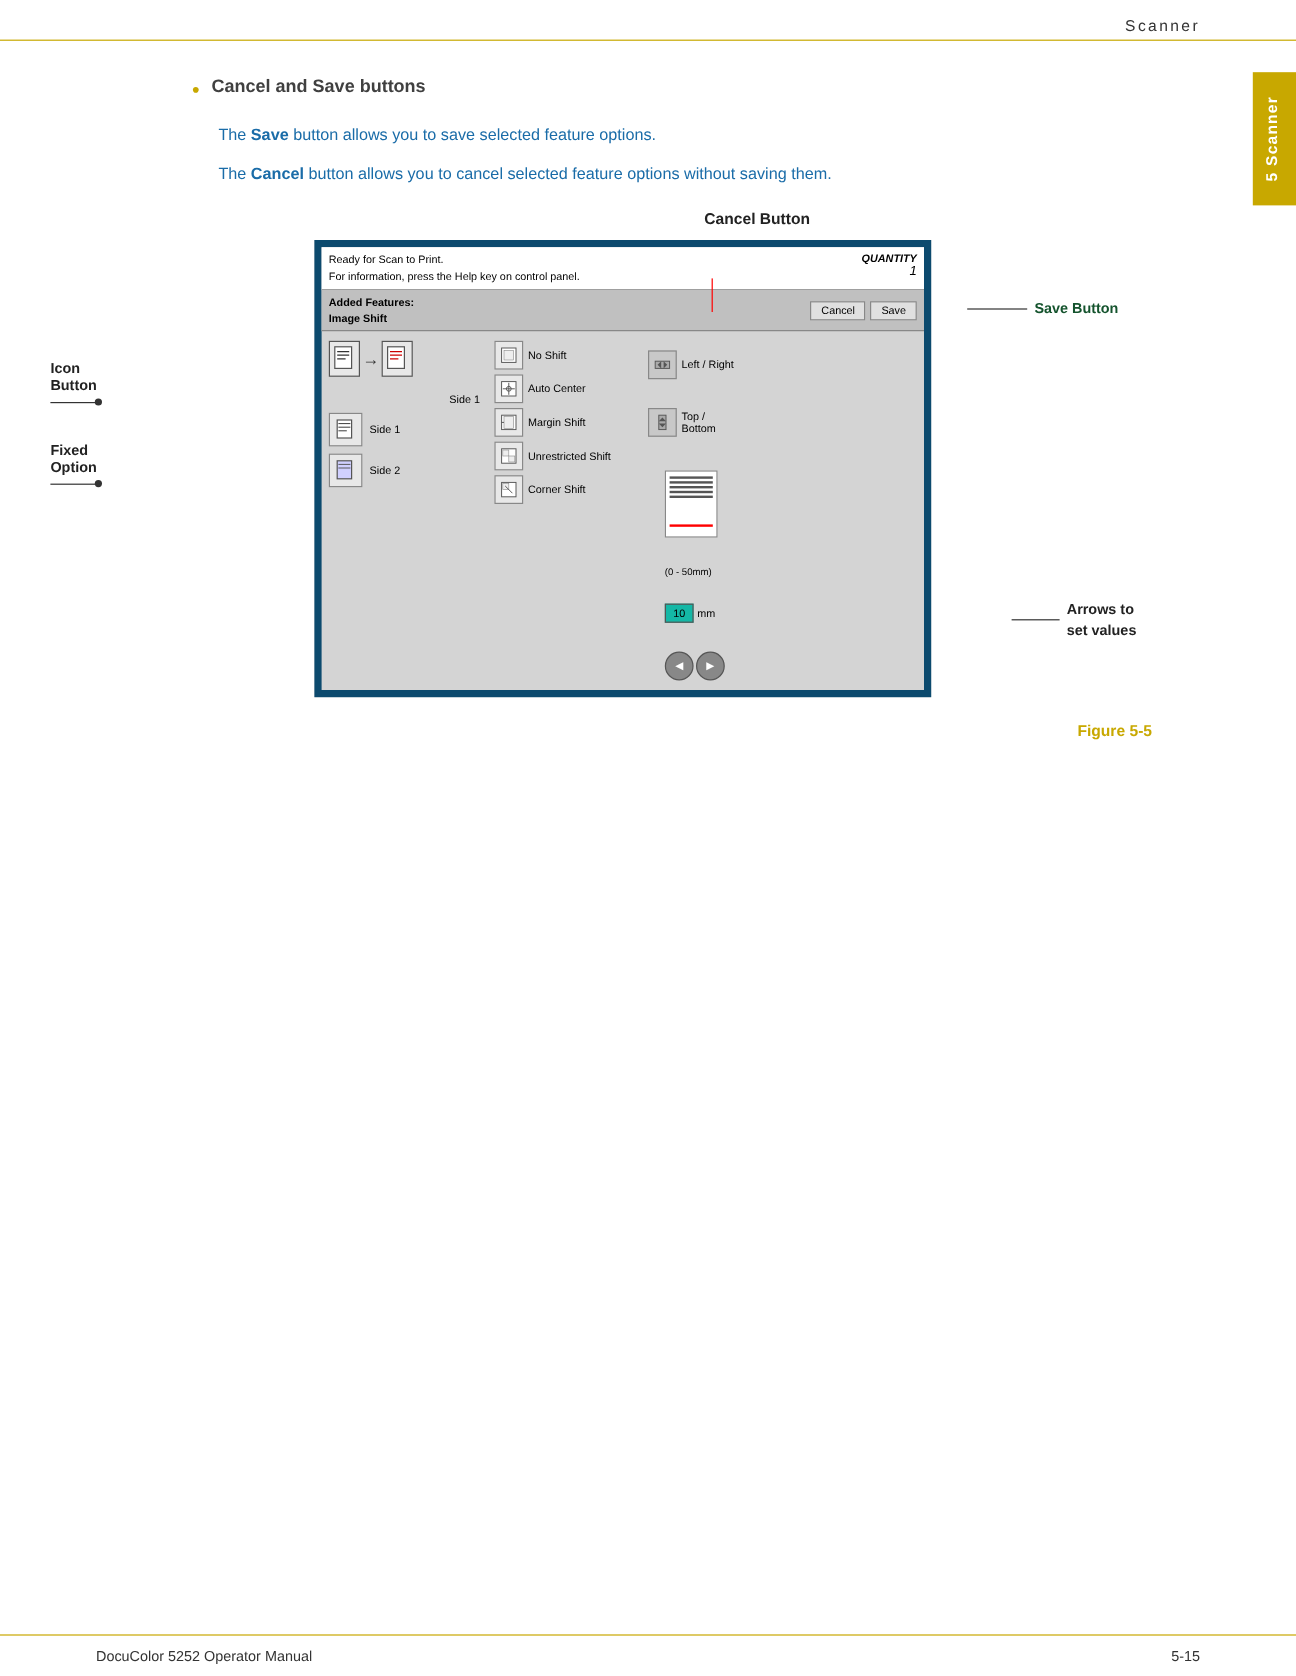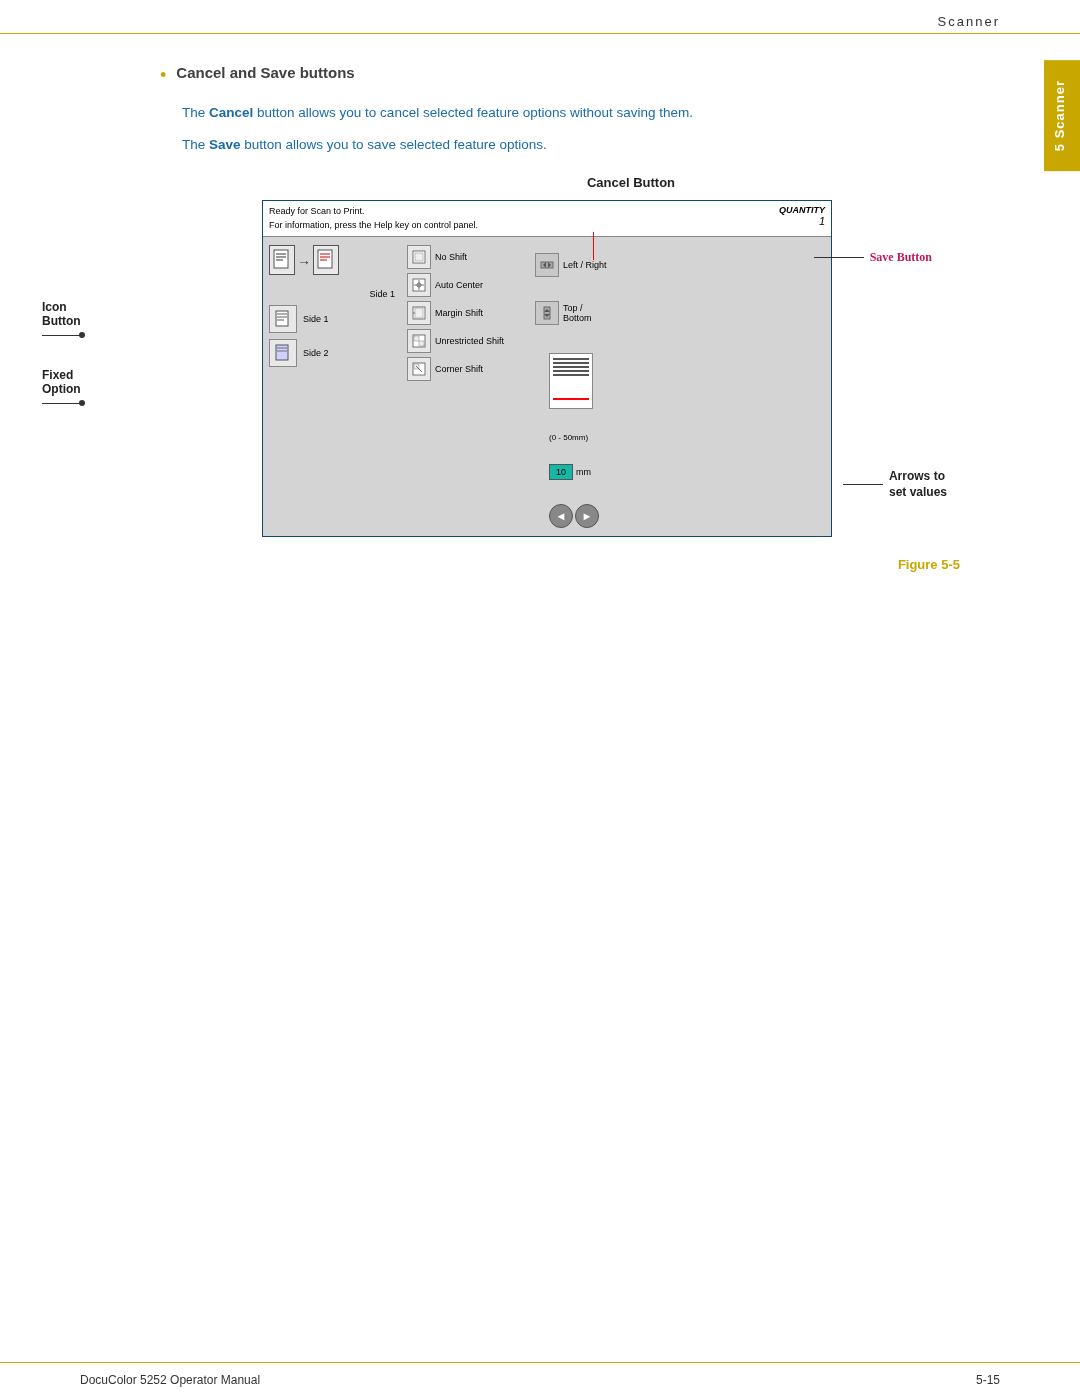--- a/index.html
+++ b/index.html
@@ -102,23 +102,23 @@
 
     
     .screen-diagram {
       position: relative;
       margin-left: 80px;
       width: 510px;
     }
 
     
     .scanner-ui {
-      border: 1px solid #0c4a6e;
+      border: 6px solid #0c4a6e;
       background: #d4d4d4;
-      width: 570px;
+      width: 514px;
       font-size: 10px;
     }
 
     .scanner-top-bar {
       background: #fff;
       border-bottom: 1px solid #888;
       display: flex;
       justify-content: space-between;
       align-items: flex-start;
       padding: 4px 6px;
@@ -386,24 +386,24 @@
 
 <div class="main-content">
 
   <div class="bullet-heading">
     <span class="bullet-dot">•</span>
     <span class="bullet-title">Cancel and Save buttons</span>
   </div>
 
   <div class="description-block">
     <p class="desc-text">
-      The <strong class="bold-word">Cancel</strong> button allows you to cancel selected feature options without saving them.
+      The <strong class="bold-word">Save</strong> button allows you to save selected feature options.
     </p>
     <p class="desc-text">
-      The <strong class="bold-word">Save</strong> button allows you to save selected feature options.
+      The <strong class="bold-word">Cancel</strong> button allows you to cancel selected feature options without saving them.
     </p>
   </div>
 
   <div class="diagram-area">
 
     
     <div class="cancel-button-label">Cancel Button</div>
 
     
     <div style="position:relative; display:inline-block; margin-top:6px;">
@@ -438,20 +438,30 @@
               <div>For information, press the Help key on control panel.</div>
             </div>
             <div class="scanner-top-right">
               <div class="quantity-label">QUANTITY</div>
               <div class="quantity-value">1</div>
             </div>
           </div>
 
           <div class="cancel-indicator-line"></div>
 
+          <div class="scanner-features-bar">
+            <div class="features-left">
+              <div>Added Features:</div>
+              <div>Image Shift</div>
+            </div>
+            <div class="features-buttons">
+              <button class="feat-btn">Cancel</button>
+              <button class="feat-btn">Save</button>
+            </div>
+          </div>
 
           <div class="scanner-body">
 
             <div class="scanner-left-col">
 
               <div class="big-icon-area">
                 <div style="display:flex; gap:2px; align-items:center;">
 
                   <div style="width:26px; height:30px; border:1px solid #555; background:#e8e8e8; position:relative; display:flex; align-items:center; justify-content:center;">
                     <svg width="18" height="22" viewBox="0 0 18 22">
@@ -608,24 +618,24 @@
                 <div class="arrow-btn">►</div>
               </div>
 
             </div>
 
           </div>
         </div>
 
         <div style="position:absolute; right:-160px; top:50px; display:flex; align-items:center; gap:6px;">
           <div style="width:50px; height:1px; background:#333;"></div>
-          <span style="font-size:12px; font-weight:bold; color:#be185d;font-family:Liberation Serif, serif;">Save Button</span>
+          <span style="font-size:12px; font-weight:bold; color:#14532d;">Save Button</span>
         </div>
 
-        <div style="position:absolute; right:-175px; bottom:36px; display:flex; align-items:center; gap:6px;">
+        <div style="position:absolute; right:-175px; bottom:48px; display:flex; align-items:center; gap:6px;">
           <div style="width:40px; height:1px; background:#333;"></div>
           <span style="font-size:12px; font-weight:bold; color:#222; line-height:1.4;">Arrows to<br>set values</span>
         </div>
 
       </div>
 
     </div>
 
     
     <div class="figure-label">Figure 5-5</div>

